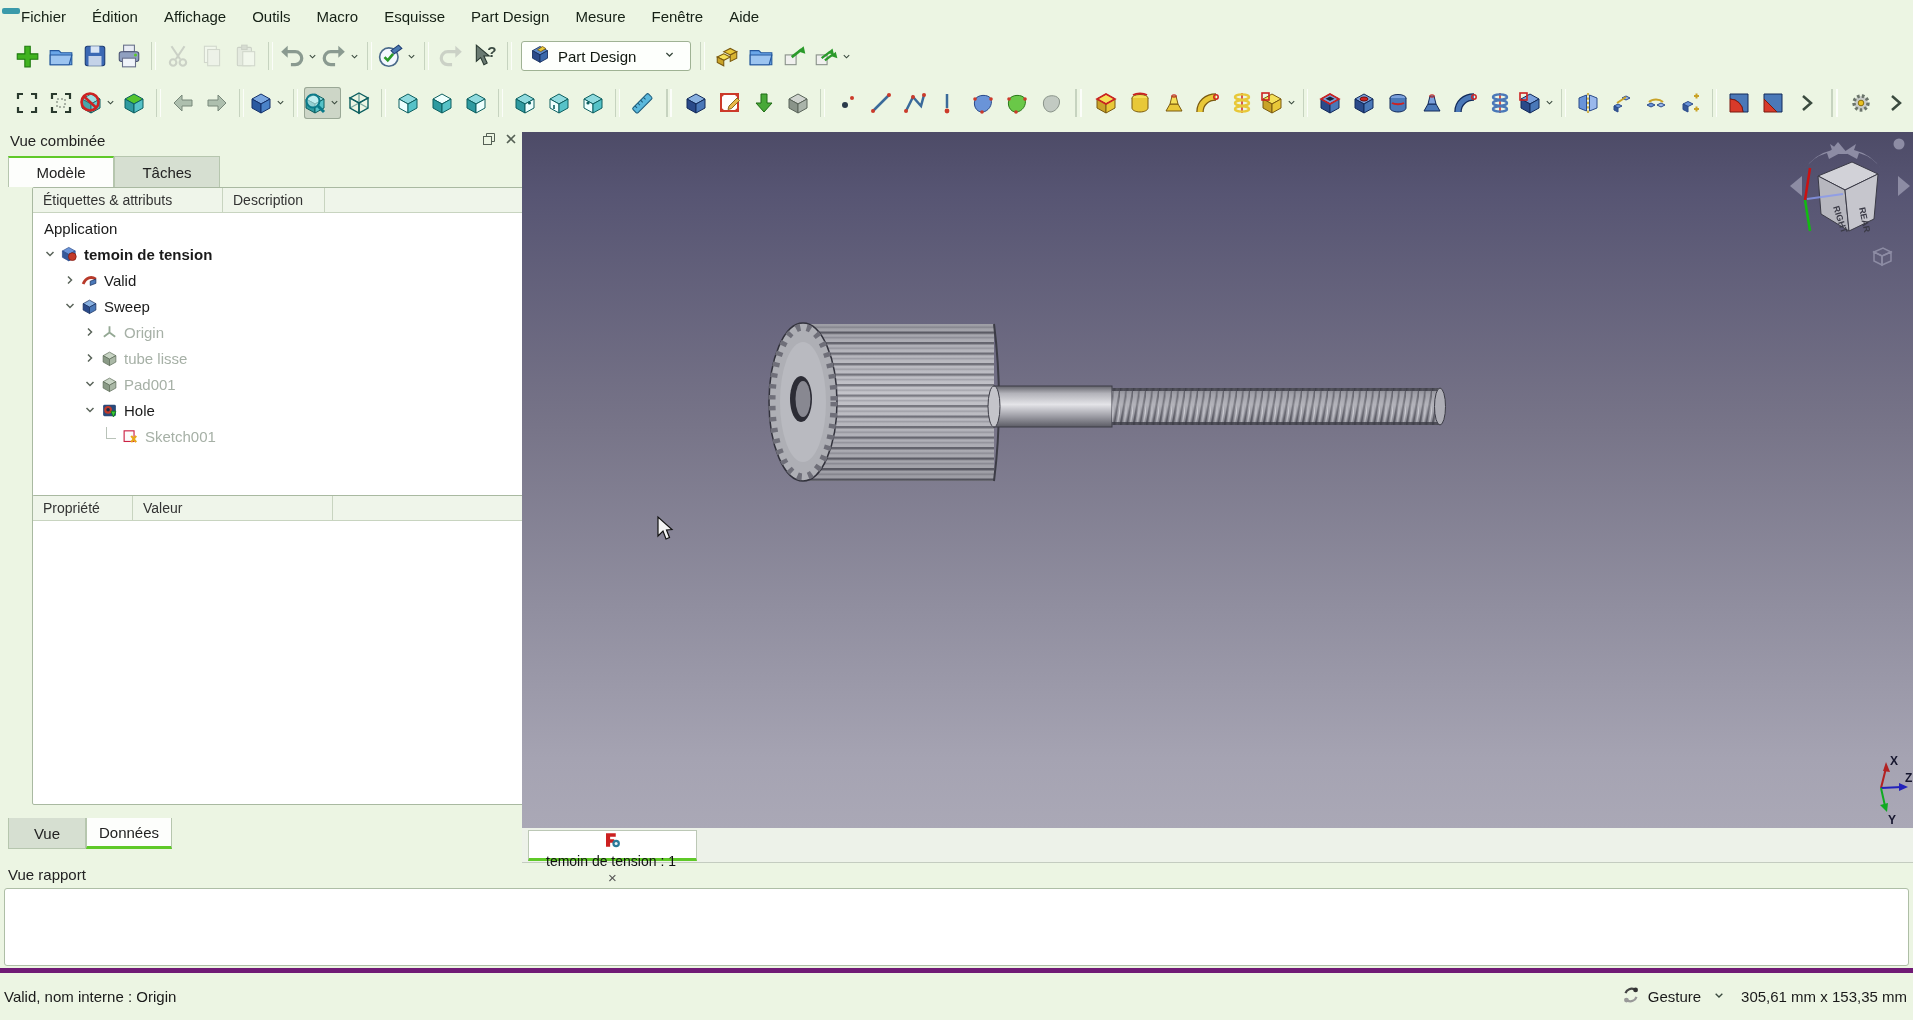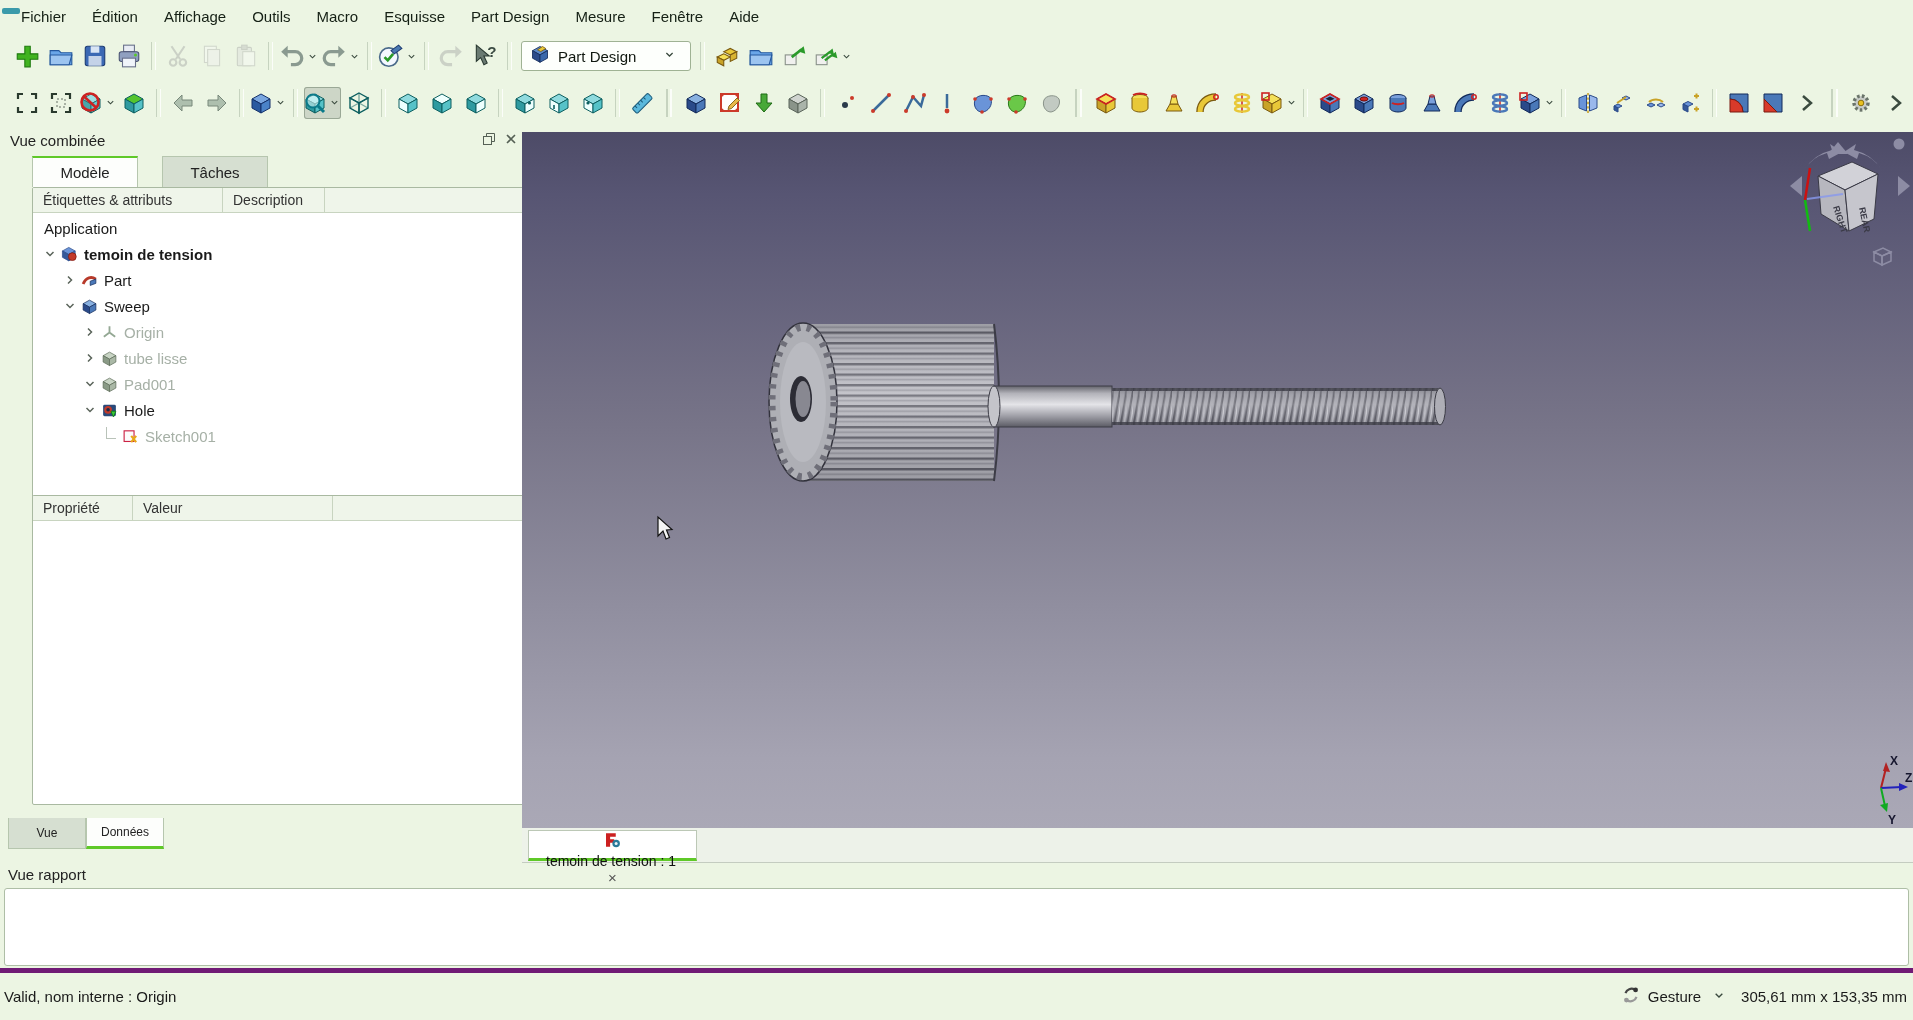--- a/index.html
+++ b/index.html
@@ -21,37 +21,37 @@
   .sep{width:3px;height:28px;border-left:1px solid #c6d3bf;border-right:1px solid #fbfdf9;margin:0 5px;}
   .sep2{width:3px;height:28px;border-left:2px solid #c6d3bf;border-right:2px solid #fbfdf9;margin:0 7px;}
   .combo{height:30px;display:flex;align-items:center;background:#fdfffc;border:1px solid #9fb294;border-radius:3px;padding:0 8px;margin:0 4px;min-width:170px;box-sizing:border-box;}
   .combo .lbl{font-size:15px;margin:0 26px 0 8px;color:#101810;}
   
   #dock{position:absolute;left:0;top:126px;width:520px;height:734px;}
   .dock-title{position:absolute;left:0;top:0;width:100%;height:28px;display:flex;align-items:center;}
   .dock-title .t{font-size:15px;margin-left:10px;color:#222;}
   .winbtn{position:absolute;top:4px;width:18px;height:18px;display:flex;align-items:center;justify-content:center;}
   .dtabs{position:absolute;left:8px;top:30px;height:31px;display:flex;}
-  .dtab{min-width:72px;padding:8px 16px;display:flex;align-items:center;justify-content:center;font-size:15px;background:#d6dfd1;border:1px solid #b6c6ae;border-bottom:none;color:#222;margin-left:24px;}
+  .dtab{min-width:72px;padding:8px 16px;display:flex;align-items:center;justify-content:center;font-size:15px;background:#d6dfd1;border:1px solid #b6c6ae;border-bottom:none;color:#222;}
   .dtab.active{background:#fdfefc;border-top:2px solid #5fc928;}
   .panel{position:absolute;background:#fff;border:1px solid #a9b9a1;border-radius:2px;box-sizing:border-box;margin-left:24px;}
   #treepanel{left:8px;top:61px;width:504px;height:352px;overflow:hidden;}
   #proppanel{left:8px;top:369px;width:504px;height:310px;overflow:hidden;}
   .gridhead{display:flex;height:24px;background:#eff5ea;border-bottom:1px solid #c8d4c0;}
   .gh-cell{font-size:14px;color:#333;display:flex;align-items:center;padding-left:10px;border-right:1px solid #c8d4c0;box-sizing:border-box;}
   .tree{padding-top:2px;}
   .trow{height:26px;display:flex;align-items:center;font-size:15px;}
   .trow .exp{width:14px;height:14px;display:flex;align-items:center;justify-content:center;flex:none;}
   .trow .ticon{width:17px;height:17px;margin:0 3px 0 4px;flex:none;}
   .trow .tlabel{margin-left:3px;white-space:nowrap;}
   .trow.gray .tlabel{color:#a6b0a6;}
   .trow.bold .tlabel{font-weight:bold;}
   .elbow{width:9px;height:11px;border-left:1px solid #b9c3b9;border-bottom:1px solid #b9c3b9;margin:-6px 2px 0 3px;flex:none;}
   .btabs{position:absolute;left:8px;top:692px;height:31px;display:flex;}
-  .btab{min-width:52px;padding:0 12px;display:flex;align-items:center;justify-content:center;font-size:12px;background:#d6dfd1;border:1px solid #b6c6ae;border-top:none;color:#222;}
+  .btab{min-width:52px;padding:0 12px;display:flex;align-items:center;justify-content:center;font-size:15px;background:#d6dfd1;border:1px solid #b6c6ae;border-top:none;color:#222;}
   .btab.active{background:#fdfefc;border-bottom:3px solid #5fc928;}
   
   #viewport{position:absolute;left:522px;top:132px;width:1391px;height:696px;background:linear-gradient(180deg,#4d4b67 0%,#575573 9%,#777488 42%,#908e9f 68%,#a5a3b2 90%,#aaa8b6 100%);}
   #viewport svg{position:absolute;left:0;top:0;}
   
   #tabbar{position:absolute;left:522px;top:828px;width:1391px;height:34px;background:#edf2e9;border-bottom:1px solid #c4ccc0;}
   .mditab{position:absolute;left:6px;top:2px;height:31px;display:flex;align-items:center;background:#fff;border:1px solid #bcc8b6;border-bottom:3px solid #5fc928;padding:0 10px;box-sizing:border-box;flex-direction:column;}
   .mditab .lbl{font-size:14px;margin:0 10px 0 7px;color:#111;}
   .mditab .x{font-size:15px;color:#555;padding:0 2px;}
   
@@ -804,21 +804,21 @@
             <span style="width:30px"></span>
             <span class="exp">
               <svg width="12" height="12" viewBox="0 0 12 12">
                 <path d="M4 2.5L7.5 6 4 9.5" fill="none" stroke="#5a645a" stroke-width="1.5"></path>
               </svg>
             </span>
             <span class="ticon"><svg width="17" height="17" viewBox="0 0 24 24">
                 <path d="M3 17C7 7 15 6 21 10" stroke="#b83a2a" stroke-width="4" fill="none"></path>
                 <polygon points="13,13 21,10 21,16 13,19" fill="#4a78b8" stroke="#122a5a"></polygon>
               </svg></span>
-            <span class="tlabel">Part</span>
+            <span class="tlabel">Valid</span>
           </div>
           <div class="trow">
             <span style="width:30px"></span>
             <span class="exp">
               <svg width="12" height="12" viewBox="0 0 12 12">
                 <path d="M2.5 4l3.5 3.5L9.5 4" fill="none" stroke="#5a645a" stroke-width="1.5"></path>
               </svg>
             </span>
             <span class="ticon"><svg width="17" height="17" viewBox="0 0 24 24">
                 <polygon points="12,3 21,8 12,13 3,8" fill="#88b0e0" stroke="#122a5a"></polygon>

